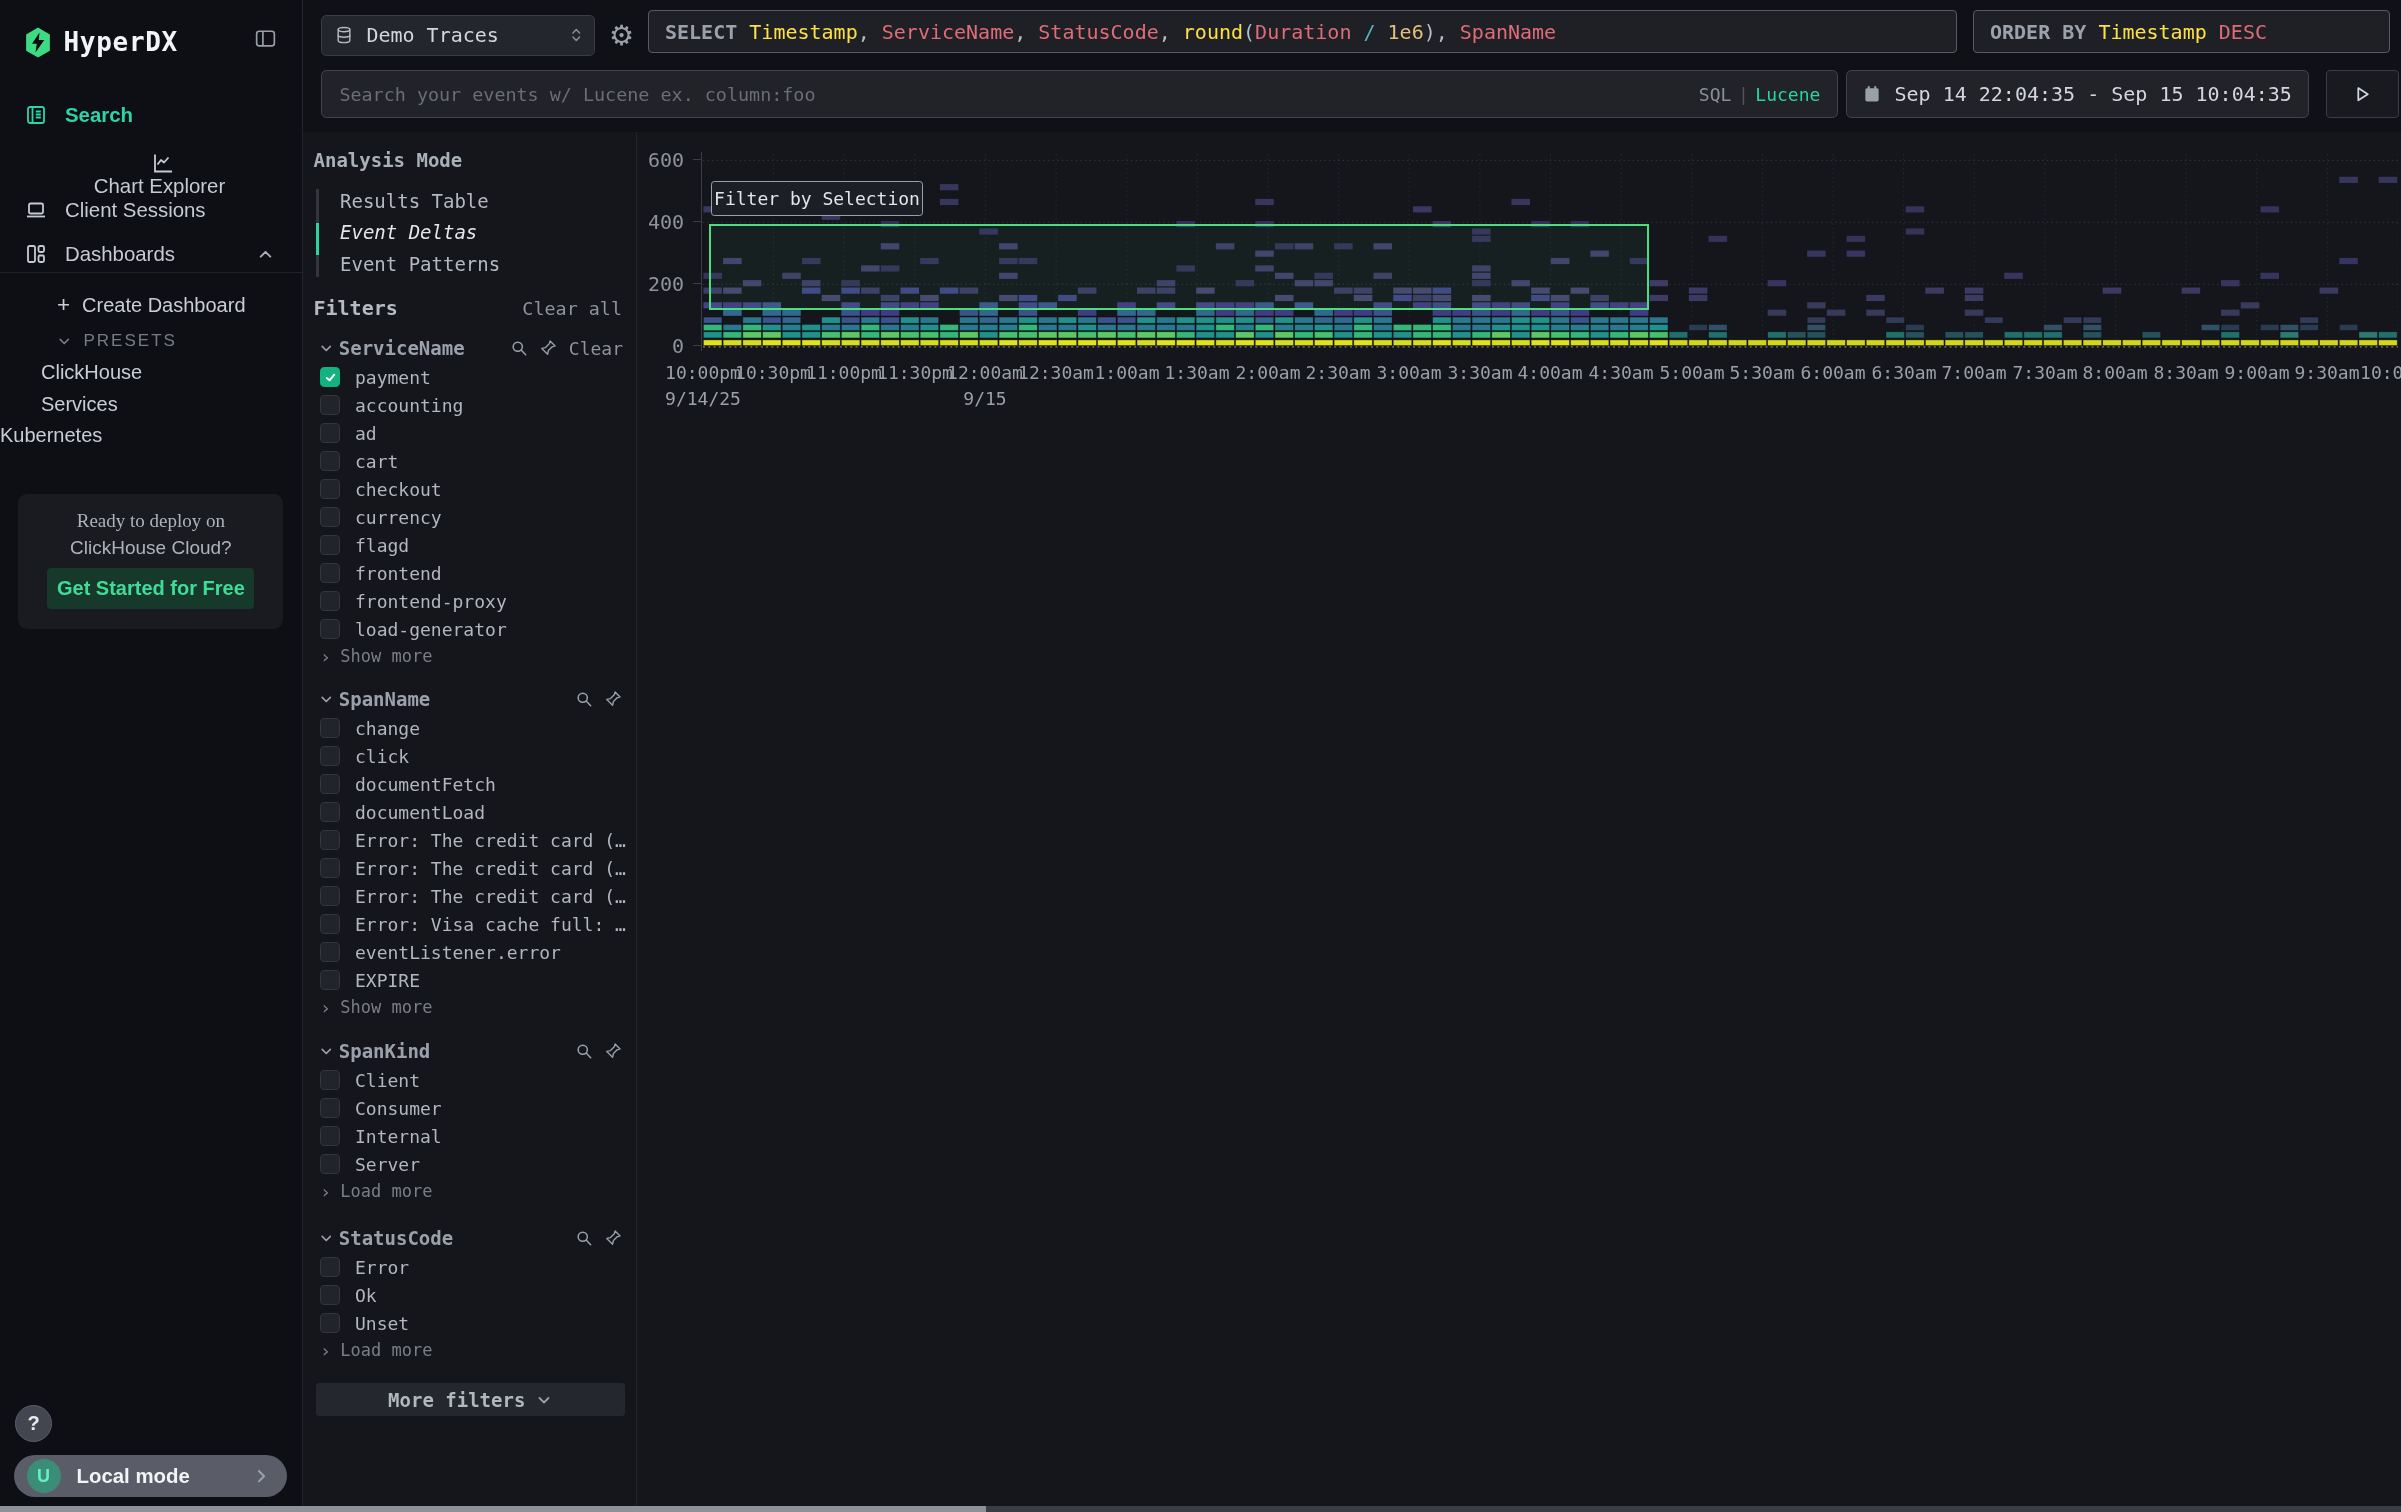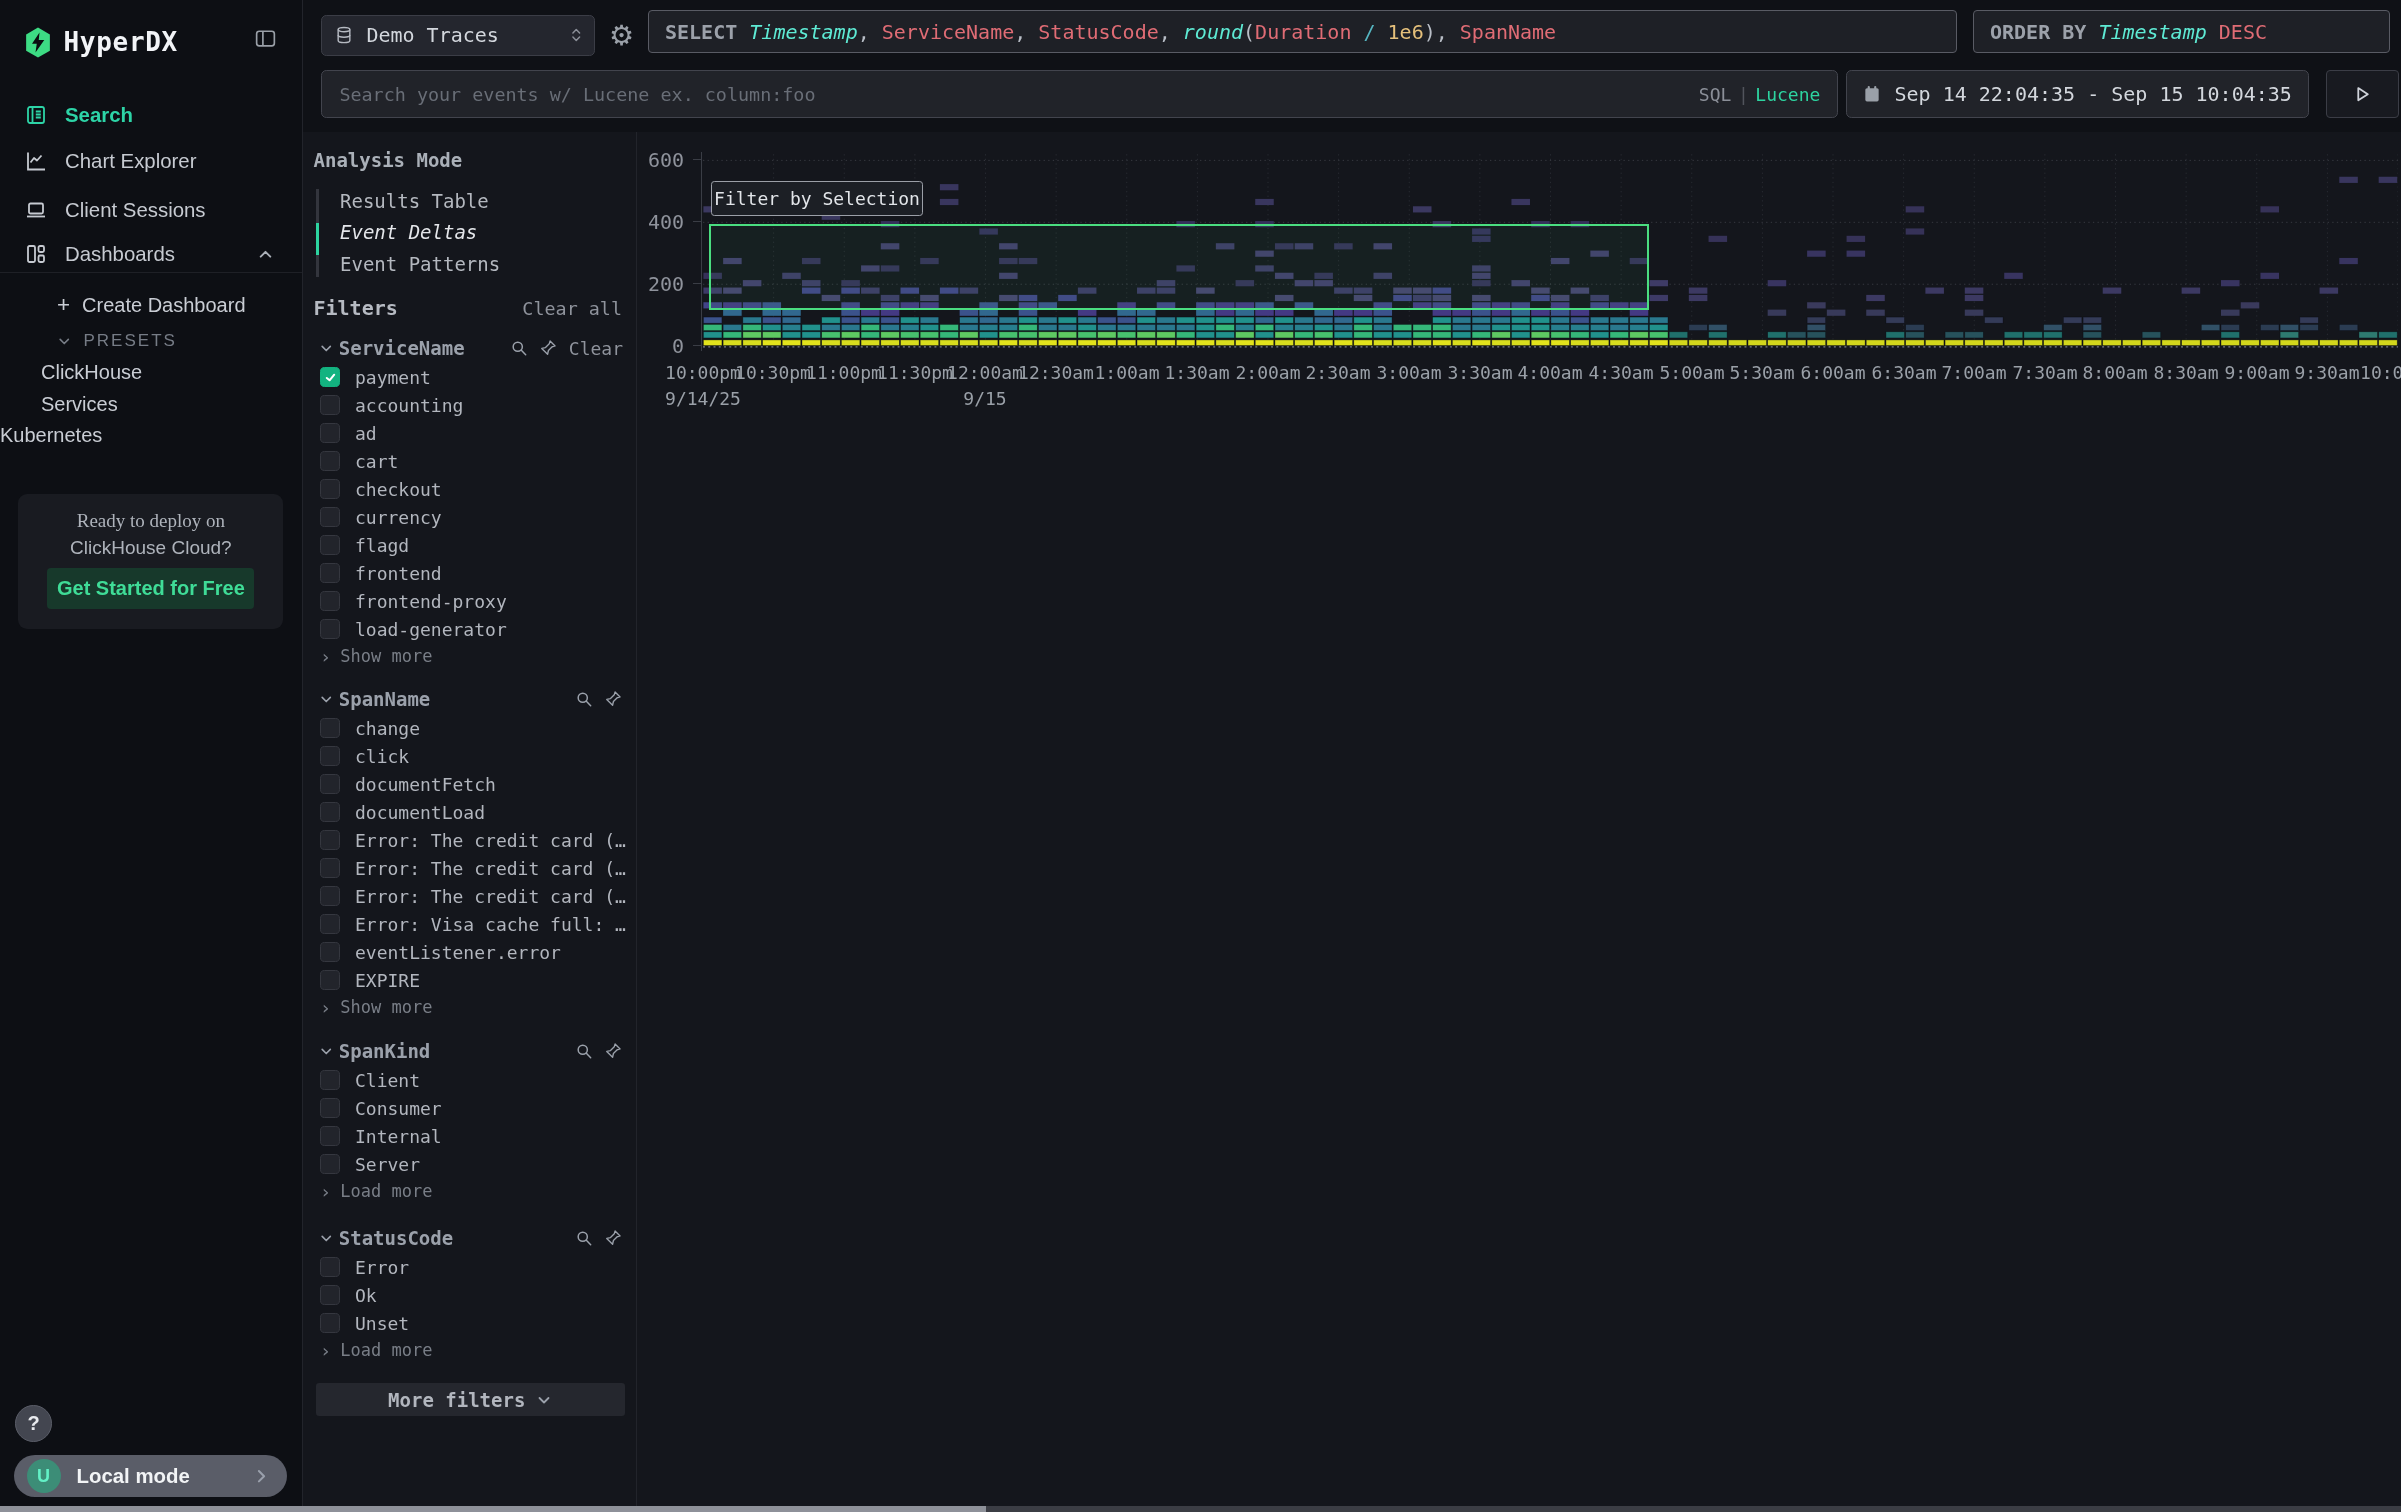--- a/index.html
+++ b/index.html
@@ -40,21 +40,21 @@
               box-sizing:border-box;display:flex;align-items:center;color:#d3d7dd;font-size:20px;cursor:pointer;}
   .src-select .dbi{margin-left:12px;color:#b6bac2;}
   .src-select .slabel{margin-left:12px;flex:1;}
   .src-select .updown{margin-right:10.5px;color:#8b8f98;}
   .gear{left:299px;top:14.5px;width:39px;height:41px;color:#9aa0a8;font-size:28px;display:flex;align-items:center;justify-content:center;cursor:pointer;}
   .code-box{top:10px;height:43px;background:#1e2026;border:1.3px solid #595b64;border-radius:4px;box-sizing:border-box;
             display:flex;align-items:center;padding-left:16px;font-size:20px;white-space:pre;overflow:hidden;cursor:text;}
   .sqlbox{left:345px;width:1309px;}
   .orderbox{left:1670px;width:417px;}
   .tk-kw{color:#9ca1aa;font-weight:bold;}
-  .tk-purple{color:#5eead4;font-style:italic;}
+  .tk-purple{color:#fde047;}
   .tk-red{color:#e06c75;}
   .tk-cyan{color:#56b6c2;}
   .tk-yellow{color:#e5c07b;}
   .tk-plain{color:#b8bdc6;}
   .search-box{left:18.4px;top:70px;width:1517px;height:48px;background:#212329;border:1.3px solid #42444d;border-radius:5.3px;
               box-sizing:border-box;display:flex;align-items:center;cursor:text;}
   .search-ph{margin-left:17px;color:#696e77;font-size:18.4px;flex:1;}
   .lang-toggle{margin-right:17px;font-size:18px;}
   .lang-sql{color:#8b8f98;cursor:pointer;}
   .lang-div{color:#51545c;margin:0 6.6px;}
@@ -138,21 +138,21 @@
     <div class="abs nav-item active" style="top:96px;">
       <span class="nico">
         <svg width="24" height="24" viewBox="0 0 24 24" fill="none" stroke="currentColor" stroke-width="1.8">
             <rect x="4" y="4" width="16" height="16" rx="2"></rect>
             <path d="M8.5 4v16"></path>
             <path d="M11.8 8.5h5M11.8 11.5h5M11.8 14.5h5"></path>
           </svg>
       </span>
       <span class="nlabel">Search</span>
     </div>
-    <div class="abs nav-item" style="top:142px;">
+    <div class="abs nav-item" style="top:151px;flex-direction:column;">
       <span class="nico">
         <svg width="24" height="24" viewBox="0 0 24 24" fill="none" stroke="currentColor" stroke-width="1.8">
             <path d="M4 3.5v17h17"></path>
             <path d="M6.5 13.5l3.5-4.5 3 2.5 4.5-5" stroke-linejoin="round"></path>
           </svg>
       </span>
       <span class="nlabel">Chart Explorer</span>
     </div>
     <div class="abs nav-item" style="top:191px;">
       <span class="nico">

